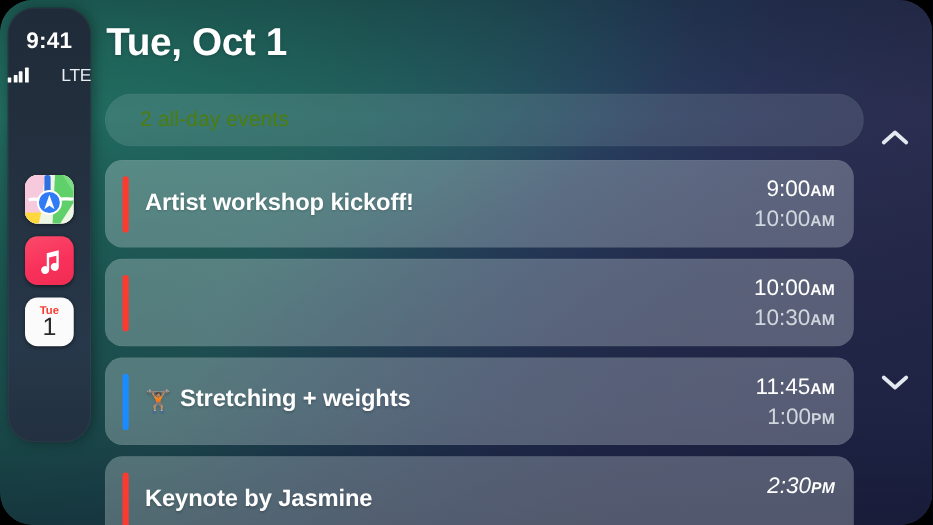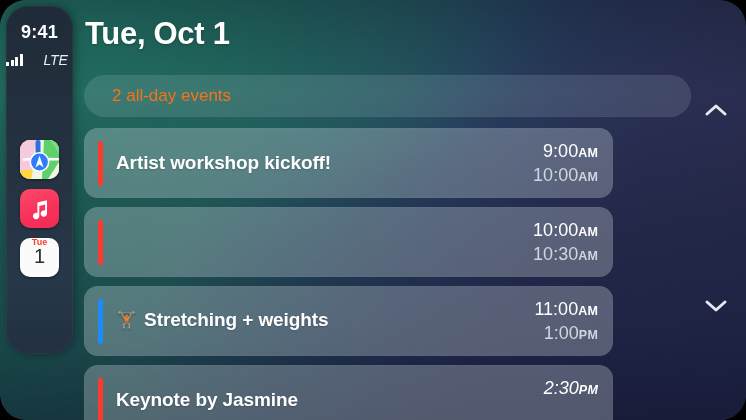--- a/index.html
+++ b/index.html
@@ -22,57 +22,57 @@
 
   
   #sidebar{position:absolute;left:6px;top:6px;width:67px;height:348px;
            border-radius:22px;background:#232f3d;
            background-image:linear-gradient(180deg,#1f2b38 0%,#243140 42%,#27384a 78%,#223040 100%);
            box-shadow:inset 0 0 0 1px rgba(255,255,255,.045), 2px 0 10px rgba(0,0,0,.35);
            overflow:hidden;}
   #clock{position:absolute;left:0;right:0;top:16px;text-align:center;
          color:#fff;font-size:18px;font-weight:700;letter-spacing:.2px;}
   #statusrow{position:absolute;left:0;right:0;top:42px;
-             display:flex;align-items:flex-end;justify-content:flex-start;gap:21px;height:18px;font-style:italic;}
+             display:flex;align-items:flex-end;justify-content:space-between;gap:6px;height:18px;}
   .bars{display:flex;align-items:flex-end;gap:1.5px;height:12px;}
   .bars i{display:block;width:3px;background:#fff;border-radius:.5px;}
   .bars i:nth-child(1){height:4px;}
   .bars i:nth-child(2){height:6.5px;}
   .bars i:nth-child(3){height:9px;}
   .bars i:nth-child(4){height:12px;}
   #lte{color:#e9eef3;font-size:14px;font-weight:400;line-height:12px;letter-spacing:-.2px;}
 
   .app{position:absolute;left:14px;width:39px;height:39px;border-radius:10px;
        box-shadow:0 1px 3px rgba(0,0,0,.45);overflow:hidden;}
   #app-maps{top:134px;background:#e9f3df;}
   #app-music{top:183px;background:linear-gradient(160deg,#fb4a6a 0%,#f8315b 55%,#f02c52 100%);
              display:flex;align-items:center;justify-content:center;}
   #app-calendar{top:232px;background:#fbfbfb;display:flex;flex-direction:column;
-                align-items:center;}
+                align-items:center;justify-content:center;}
   #cal-dow{color:#fb3b30;font-size:9px;font-weight:700;line-height:10px;margin-top:-1px;}
   #cal-day{color:#2b2b2b;font-size:20px;font-weight:350;line-height:20px;margin-top:-1px;}
 
   #grid-btn{position:absolute;left:17px;top:367px;width:33px;height:33px;
             display:grid;grid-template-columns:repeat(3,7px);grid-template-rows:repeat(3,7px);
             gap:4px;align-content:center;justify-content:center;}
   #grid-btn span{display:block;width:7px;height:7px;border-radius:1.8px;background:#f2f5f8;}
 
   
   #content{position:absolute;left:79px;top:0;right:0;bottom:0;}
   #page-title{position:absolute;left:6px;top:16px;color:#fff;
               font-size:31px;font-weight:700;letter-spacing:-.3px;
               text-shadow:0 1px 3px rgba(0,0,0,.22);}
 
   #allday{position:absolute;left:5px;top:75px;width:607px;height:42px;
           border-radius:21px;background:rgba(205,221,224,.145);
           box-shadow:inset 0 0 0 .5px rgba(255,255,255,.045);}
   #allday-label{position:absolute;left:28px;top:0;line-height:42px;
-                color:#f97316;font-size:17px;font-weight:400;}
-
-  .card{position:absolute;left:5px;width:529px;border-radius:14px;
+                color:#4d7c0f;font-size:17px;font-weight:400;}
+
+  .card{position:absolute;left:5px;width:599px;border-radius:14px;
         background:rgba(225,233,238,.29);
         box-shadow:inset 0 0 0 .5px rgba(255,255,255,.05);}
   .accent{position:absolute;left:14px;width:5px;border-radius:3px;}
   .etitle{position:absolute;color:#fff;font-size:19px;font-weight:700;
           letter-spacing:-.1px;white-space:nowrap;
           text-shadow:0 1px 2px rgba(0,0,0,.18);}
   .emoji{font-size:17px;margin-right:7px;}
   .times{position:absolute;right:15px;text-align:right;}
   .t-start{color:#fff;font-size:18px;font-weight:400;line-height:22px;white-space:nowrap;}
   .t-end{color:#cfd6dd;font-size:18px;font-weight:400;line-height:22px;white-space:nowrap;}
@@ -206,21 +206,21 @@
     </div>
 
     <div class="card" id="card-3">
       <div class="accent" style="background:#1a8cff"></div>
       <div class="etitle">
         <span class="emoji">🏋🏽</span>
           <span>Stretching + weights</span>
       </div>
       <div class="times">
         <div class="t-start">
-          <span>11:00</span><span class="mer">AM</span>
+          <span>11:45</span><span class="mer">AM</span>
         </div>
         <div class="t-end">
           <span>1:00</span><span class="mer">PM</span>
         </div>
       </div>
     </div>
 
     <div class="card" id="card-4">
       <div class="accent" style="background:#fc3b30"></div>
       <div class="etitle">Keynote by Jasmine</div>

